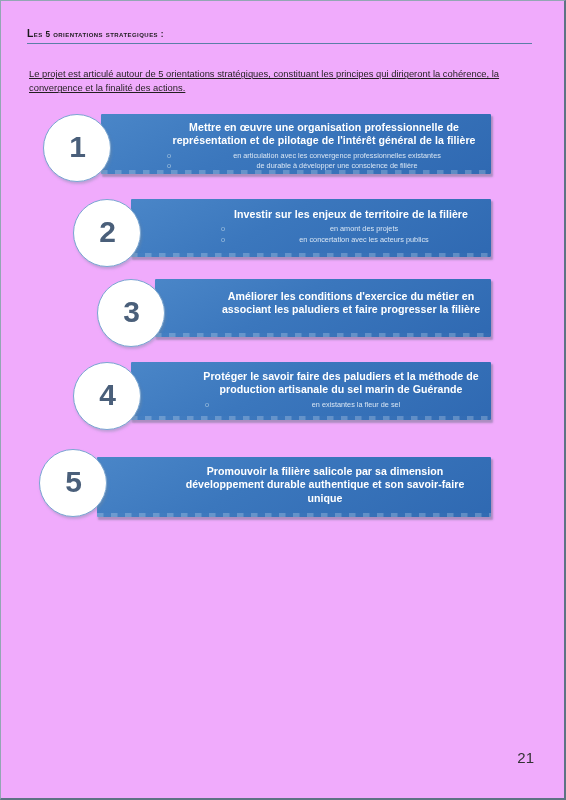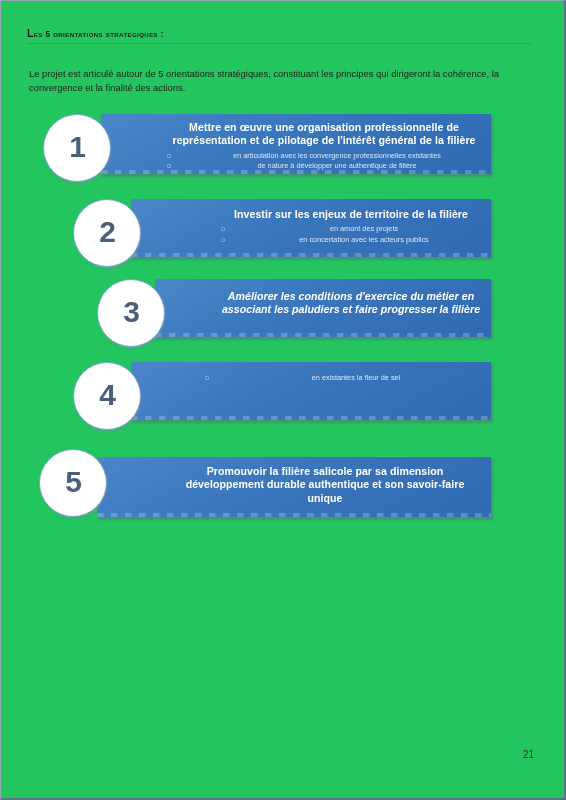--- a/index.html
+++ b/index.html
@@ -15,21 +15,21 @@
     font-family: "Liberation Sans", sans-serif;
     -webkit-font-smoothing: antialiased;
   }
 
   
   .page {
     position: relative;
     box-sizing: border-box;
     width: 566px;
     height: 800px;
-    background: #22c55e;
+    background: #f0abfc;
     border-top: 1px solid #93a6b4;
     border-left: 1px solid #93a6b4;
     border-right: 2px solid #5d7383;
     border-bottom: 2px solid #5d7383;
     overflow: hidden;
   }
 
   
   .doc-heading {
     position: absolute;
@@ -52,20 +52,21 @@
   
   .intro {
     position: absolute;
     left: 28px;
     top: 57px;
     width: 497px;
     font-size: 9.4px;
     line-height: 14px;
     color: #231f20;
     text-align: left;
+    text-decoration: underline;
   }
 
   
   .orientations {
     position: absolute;
     left: 0;
     top: 8px;
     width: 566px;
     height: 800px;
     pointer-events: none;
@@ -165,58 +166,58 @@
   
   .orient-row.r1 { left: 42px;  top: 105px; }
   .orient-row.r1 .banner { left: 58px; width: 390px; height: 60px; }
   .orient-row.r1 .banner-inner { padding-left: 66px; }
 
   .orient-row.r2 { left: 72px;  top: 190px; }
   .orient-row.r2 .banner { left: 58px; width: 360px; height: 58px; }
   .orient-row.r2 .banner-inner { padding-left: 90px; padding-top: 9px; }
 
   .orient-row.r3 { left: 96px;  top: 270px; }
-  .orient-row.r3 .banner { left: 58px; width: 336px; height: 58px; font-style: italic; }
+  .orient-row.r3 .banner { left: 58px; width: 336px; height: 58px; }
   .orient-row.r3 .banner-inner { padding-left: 66px; padding-top: 11px; }
 
   .orient-row.r4 { left: 72px;  top: 353px; }
   .orient-row.r4 .banner { left: 58px; width: 360px; height: 58px; }
   .orient-row.r4 .banner-inner { padding-left: 70px; padding-top: 8px; }
 
   .orient-row.r5 { left: 38px;  top: 440px; }
   .orient-row.r5 .banner { left: 58px; width: 394px; height: 60px; margin-top: 8px; }
   .orient-row.r5 .banner-inner { padding-left: 72px; padding-top: 8px; }
 
   
   .page-number {
     position: absolute;
     right: 30px;
     top: 748px;
-    font-size: 10px;
+    font-size: 15px;
     color: #333333;
   }
 </style>
 </head>
 <body>
 
 <div class="page">
 
   <div class="doc-heading"><span class="cap">L</span><span>es 5 orientations strategiques :</span></div>
 
   <p class="intro">Le projet est articulé autour de 5 orientations stratégiques, constituant les principes qui dirigeront la cohérence, la convergence et la finalité des actions.</p>
 
   <div class="orientations">
 
     <div class="orient-row r1">
       <div class="banner">
         <div class="banner-inner">
           <div class="banner-title">Mettre en œuvre une organisation professionnelle de représentation et de pilotage de l'intérêt général de la filière</div>
           <ul class="sub-list">
             <li><span class="bullet-o">o</span><span>en articulation avec les convergence professionnelles existantes</span></li>
-            <li><span class="bullet-o">o</span><span>de nature à développer une authentique de filière</span></li>
+            <li><span class="bullet-o">o</span><span>de durable à développer une conscience de filière</span></li>
           </ul>
         </div>
       </div>
       <div class="num-circle">
           <span>1</span>
         </div>
     </div>
 
     <div class="orient-row r2">
       <div class="banner">
@@ -240,20 +241,21 @@
         </div>
       </div>
       <div class="num-circle">
           <span>3</span>
         </div>
     </div>
 
     <div class="orient-row r4">
       <div class="banner">
         <div class="banner-inner">
+          <div class="banner-title">Protéger le savoir faire des paludiers et la méthode de production artisanale du sel marin de Guérande</div>
           <ul class="sub-list">
             <li style="padding-left:30px"><span class="bullet-o" style="left:4px">o</span><span>en existantes la fleur de sel</span></li>
           </ul>
         </div>
       </div>
       <div class="num-circle">
           <span>4</span>
         </div>
     </div>
 

